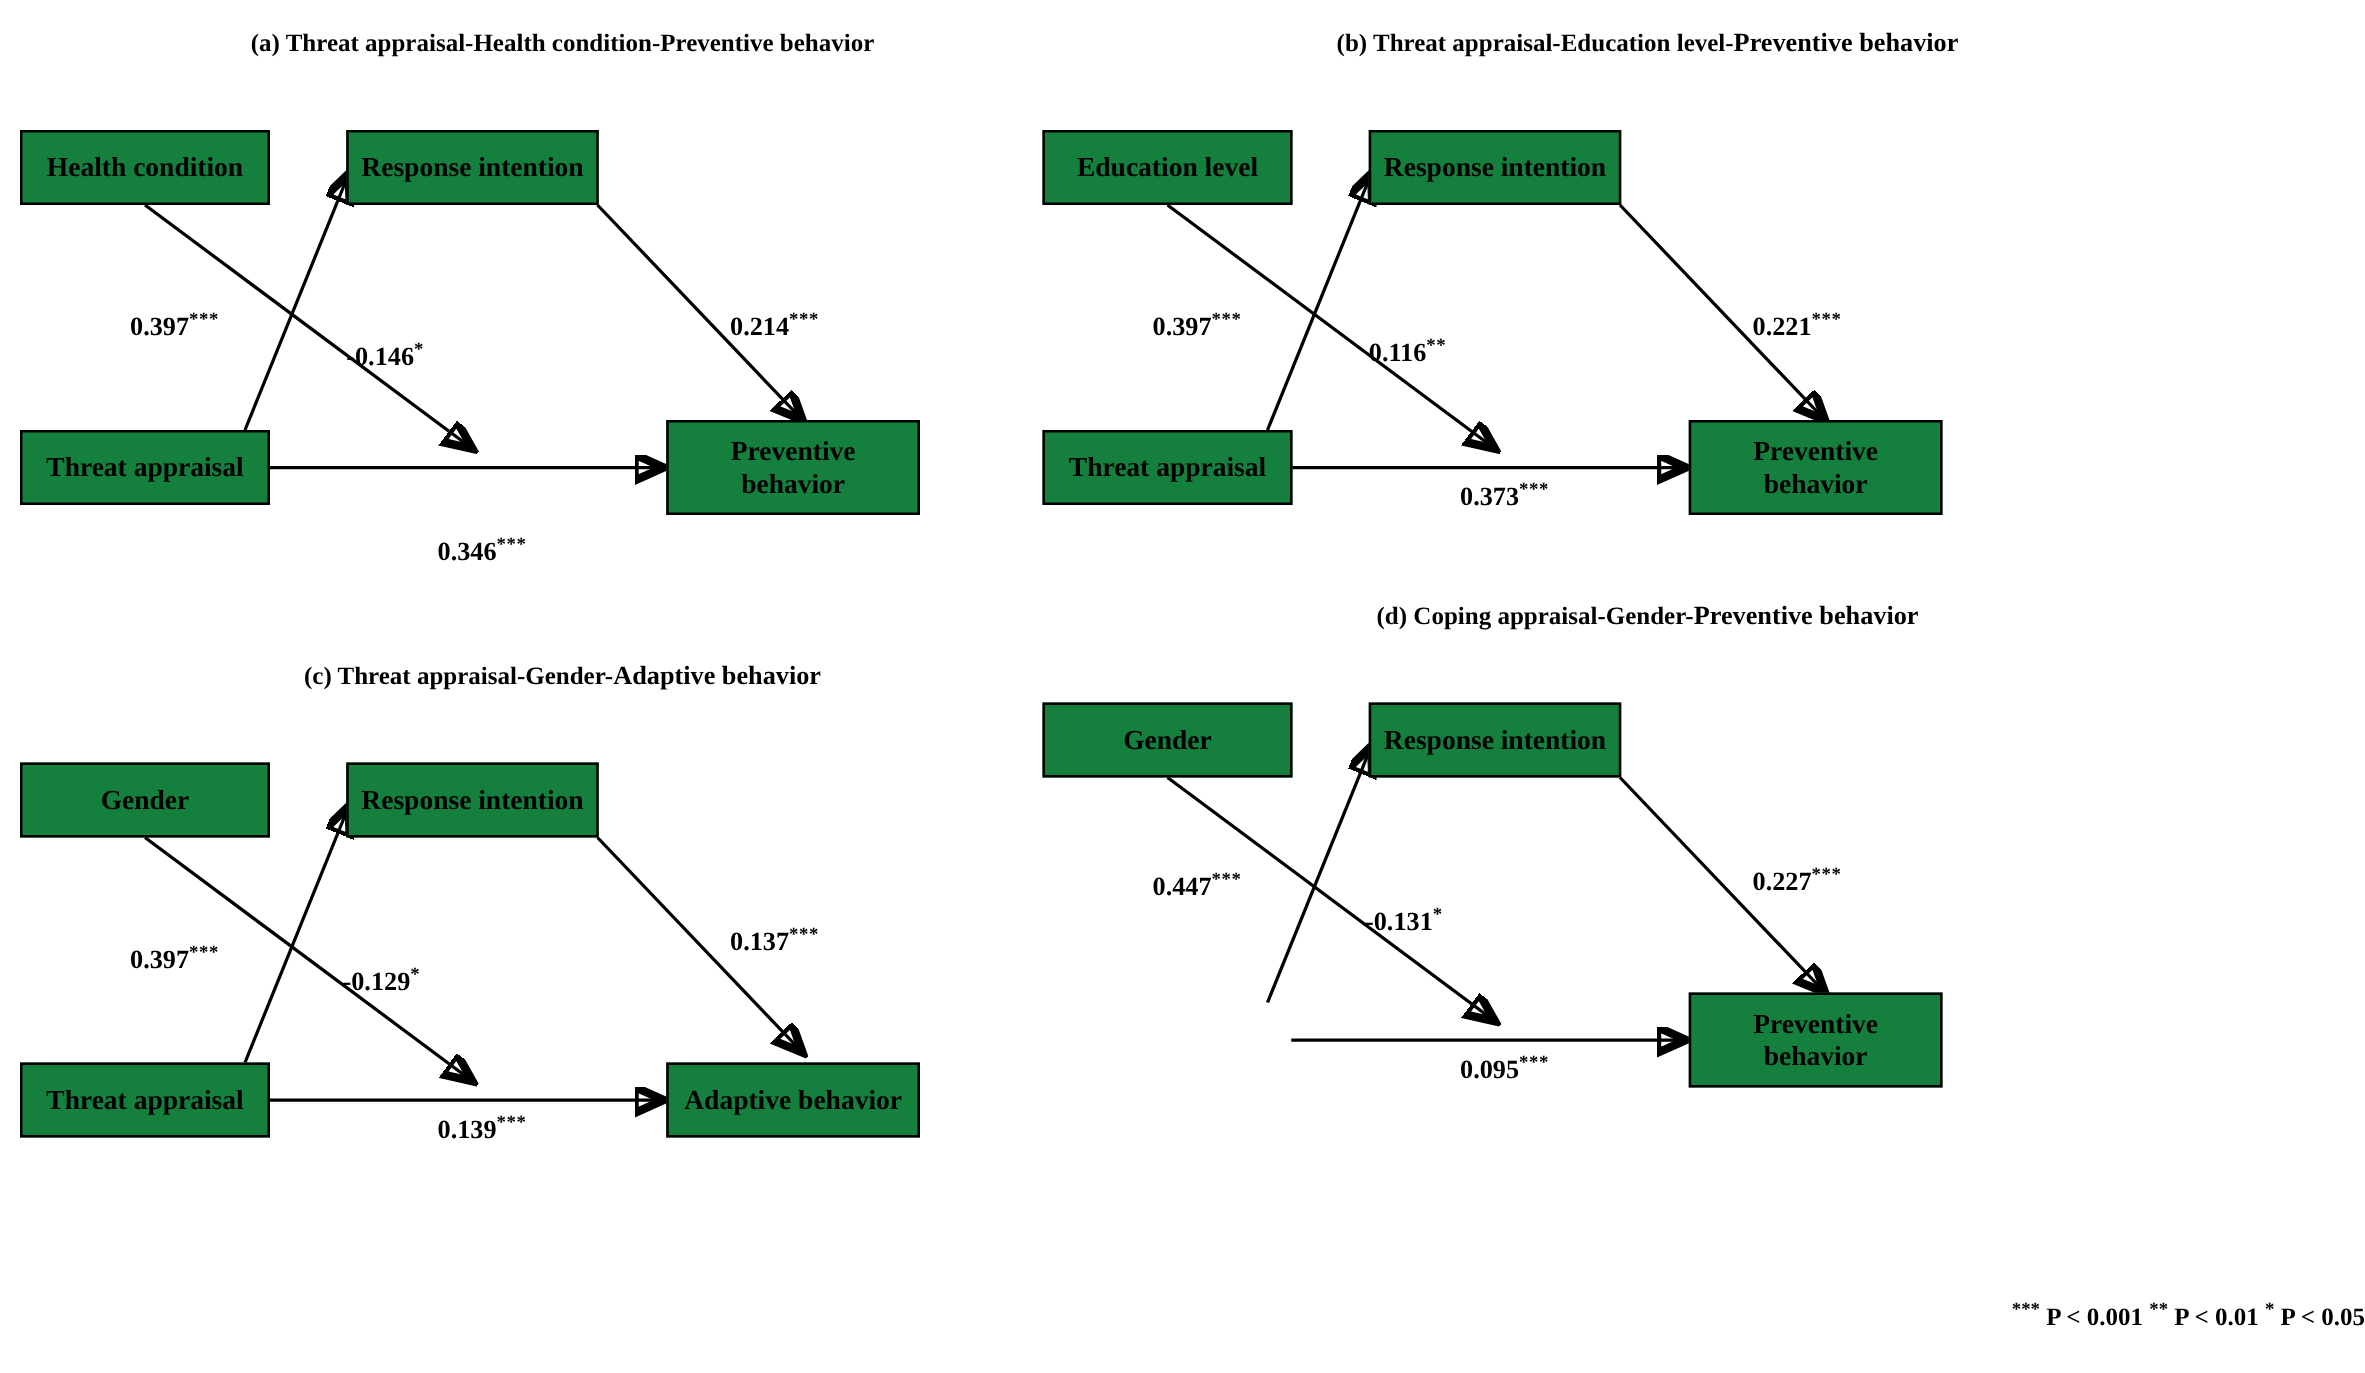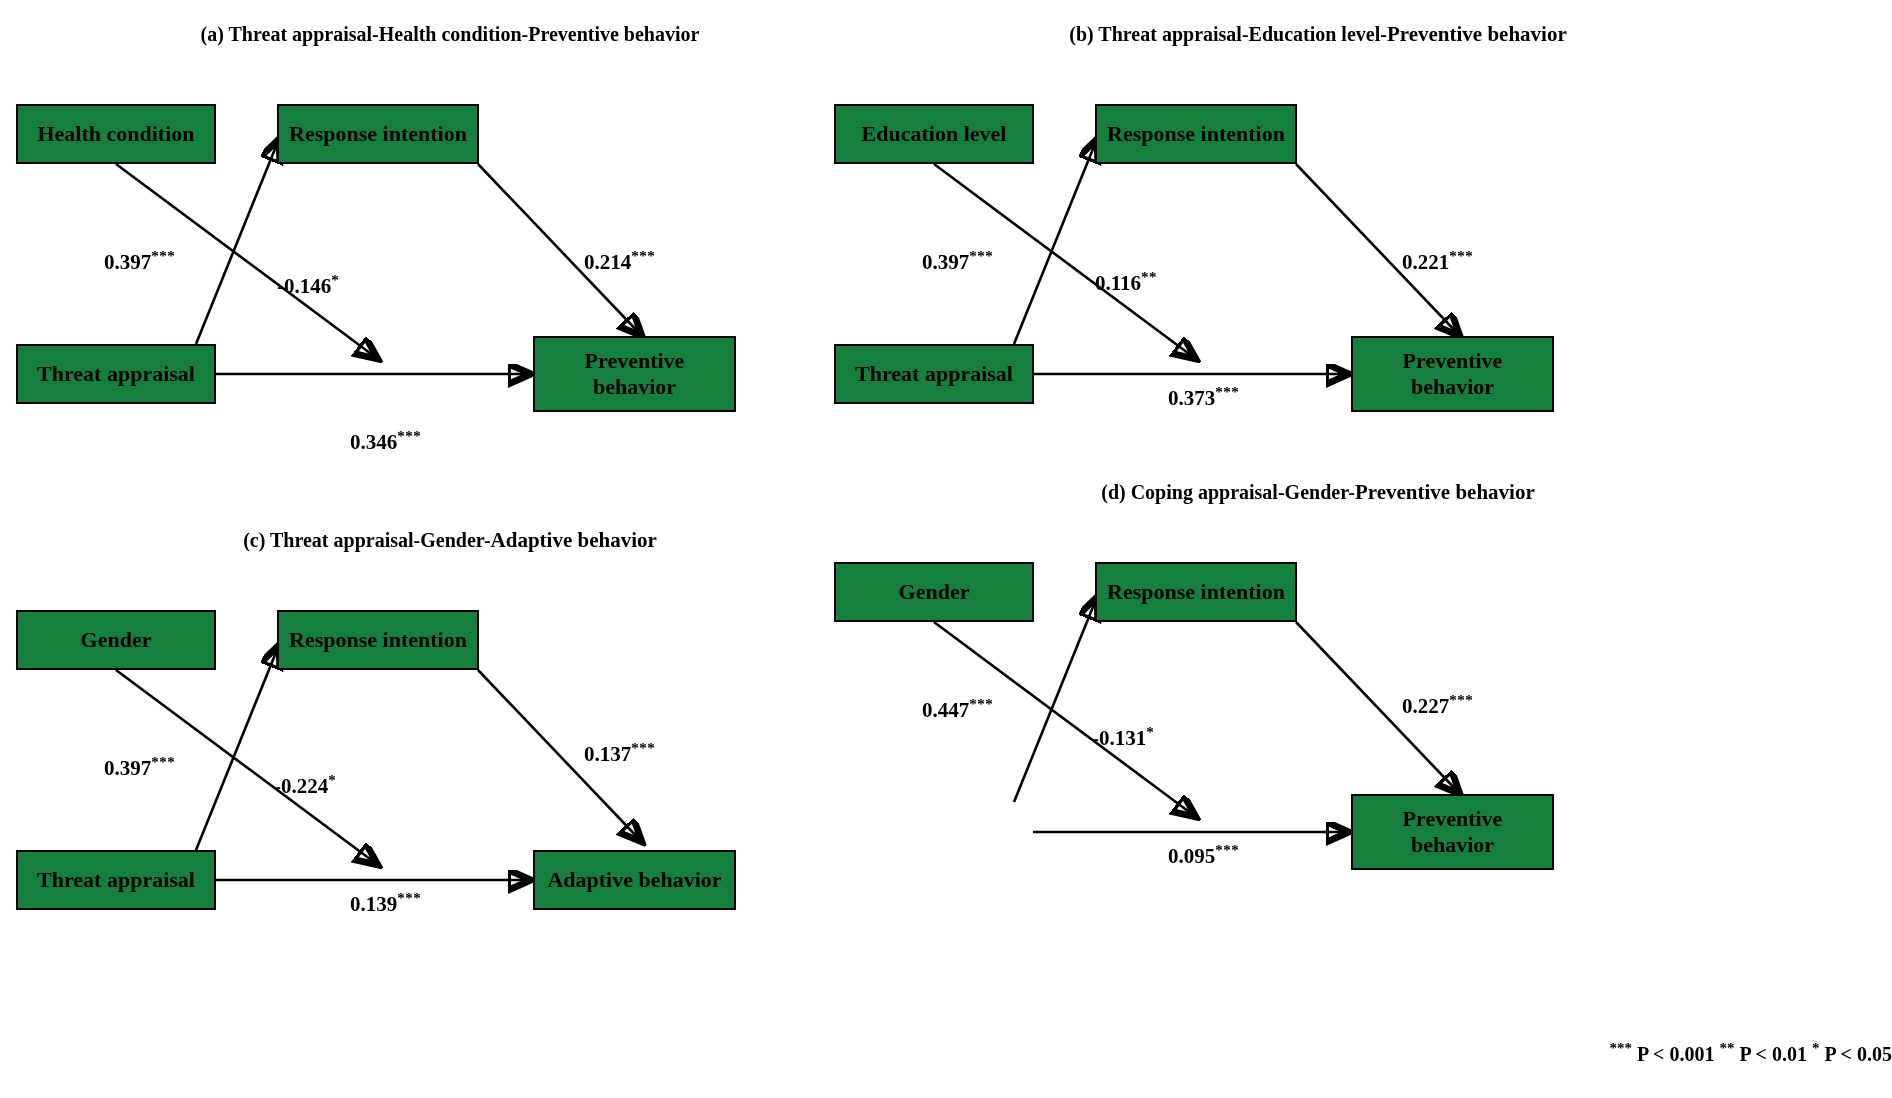--- a/index.html
+++ b/index.html
@@ -160,21 +160,21 @@
       <span>Threat appraisal</span>
     </div>
     <div class="node" style="left:533px;top:330px;width:203px;height:60px;">
       <span>Adaptive behavior</span>
     </div>
 
     <div class="edge-label" style="left:104px;top:234px;">
       <span>0.397</span><span class="stars">***</span>
     </div>
     <div class="edge-label" style="left:274px;top:252px;">
-      <span>-0.224</span><span class="stars">*</span>
+      <span>-0.129</span><span class="stars">*</span>
     </div>
     <div class="edge-label" style="left:584px;top:220px;">
       <span>0.137</span><span class="stars">***</span>
     </div>
     <div class="edge-label" style="left:350px;top:370px;">
       <span>0.139</span><span class="stars">***</span>
     </div>
   </div>
 
   <div class="panel" style="left:818px;top:472px;width:1000px;height:430px;">

